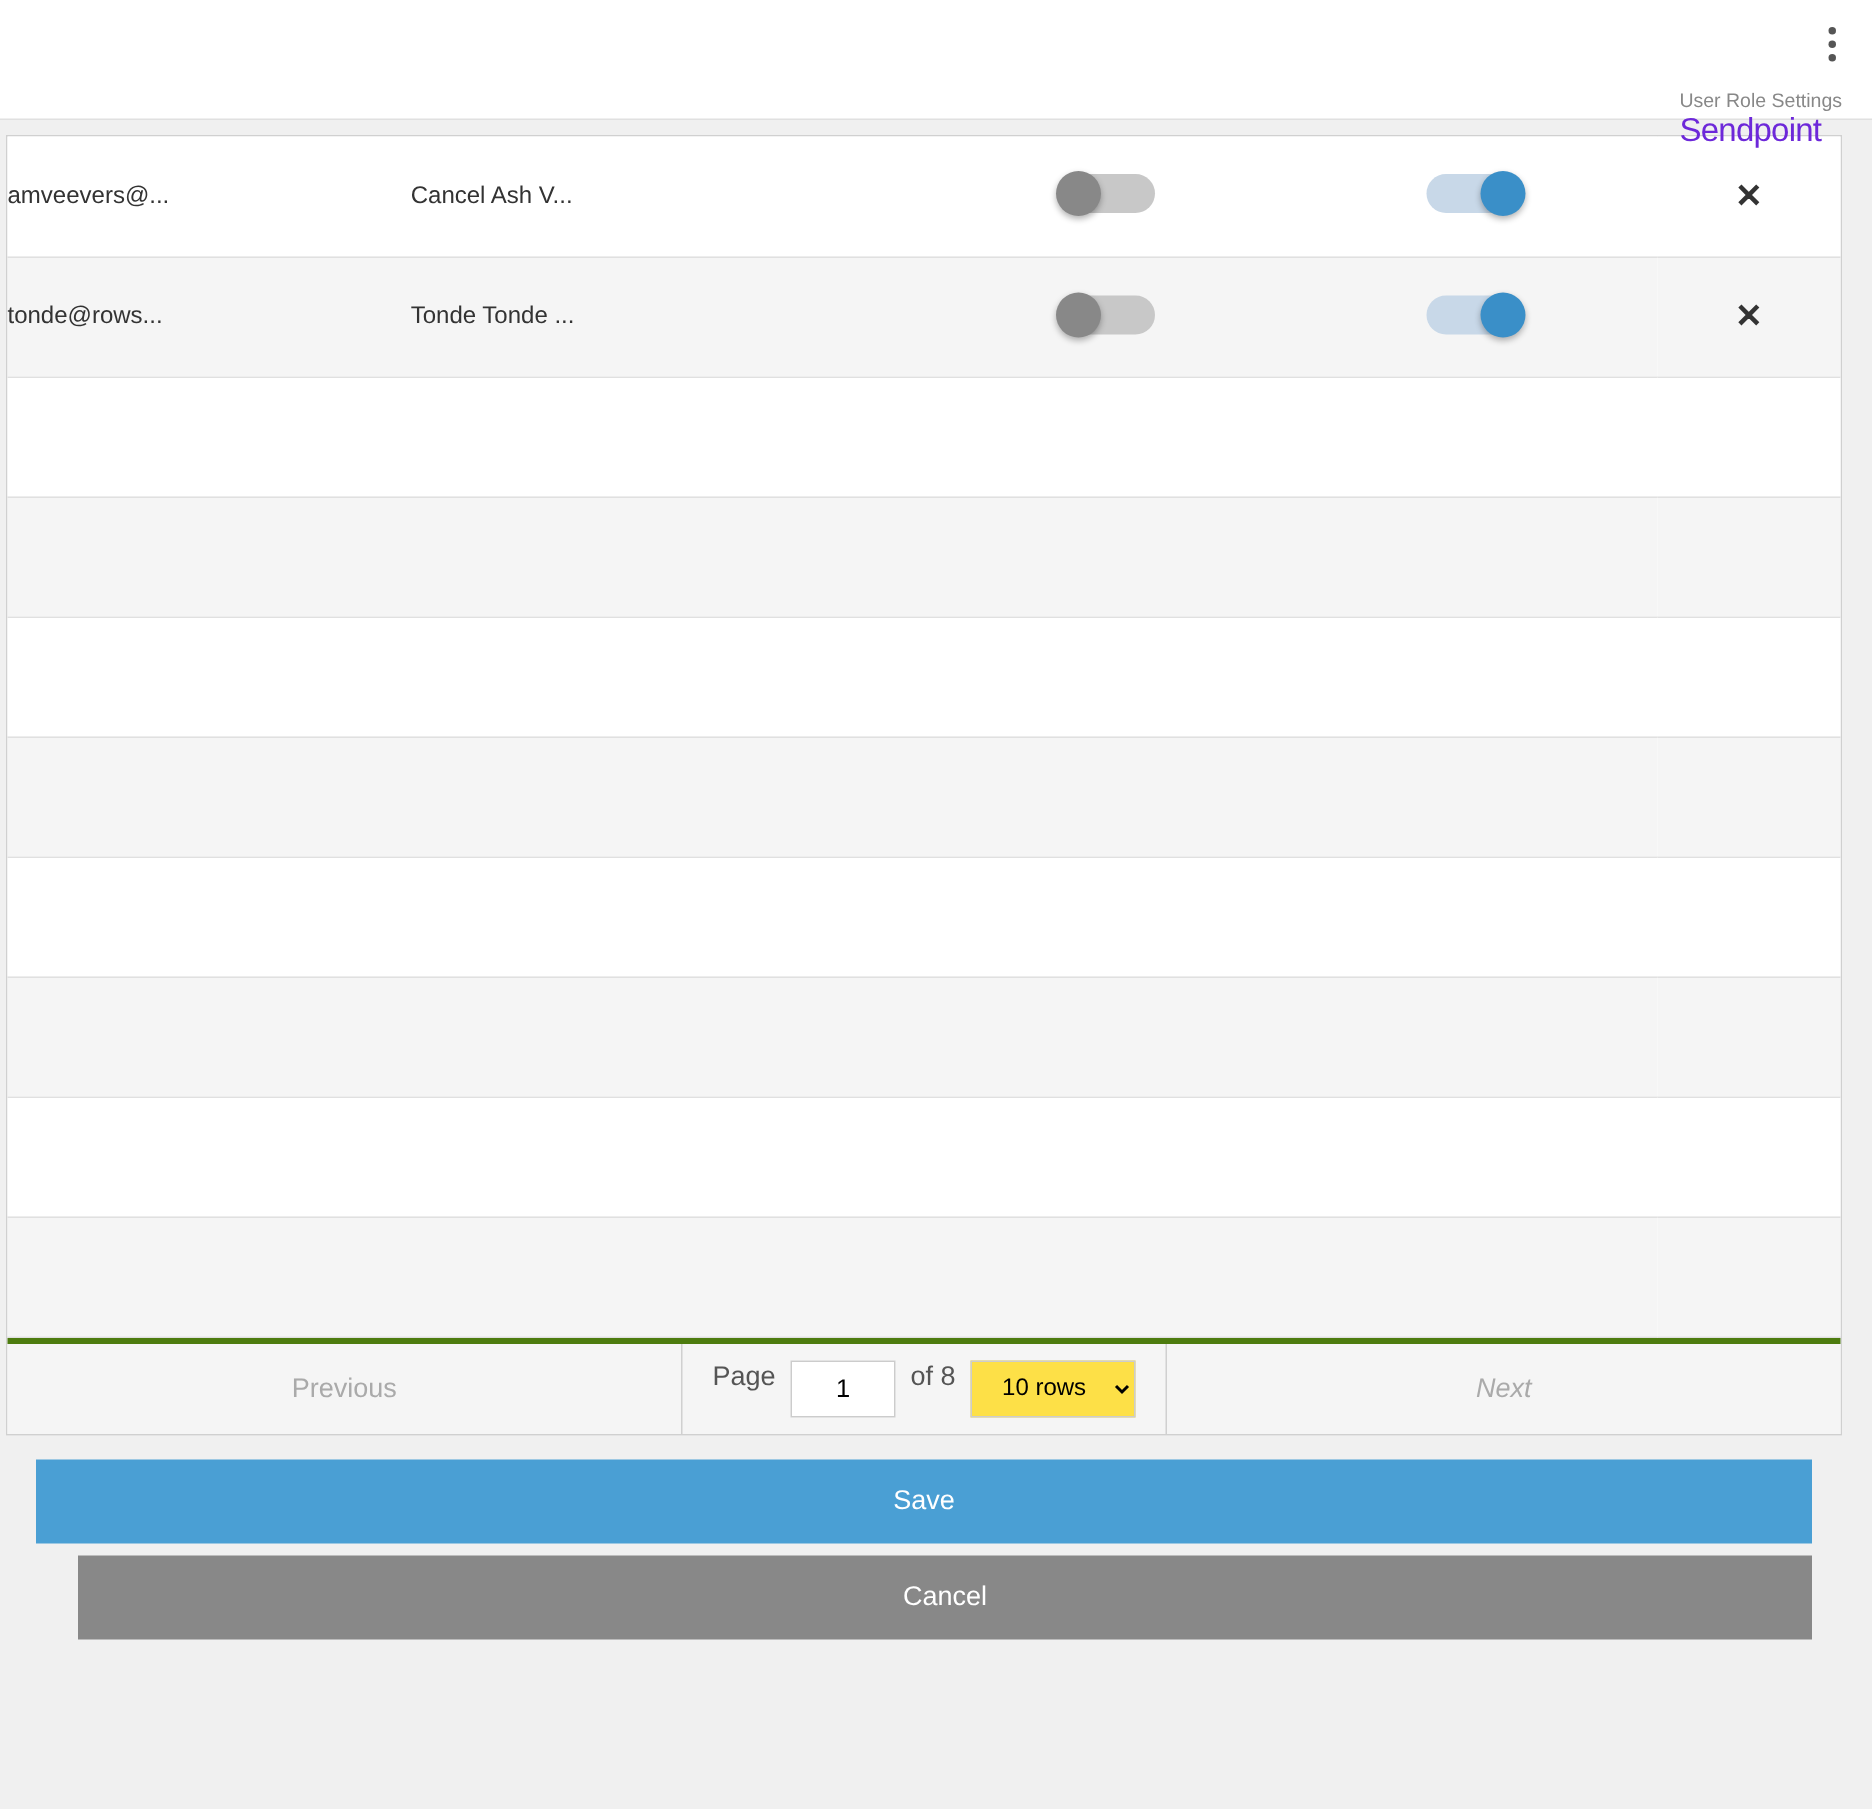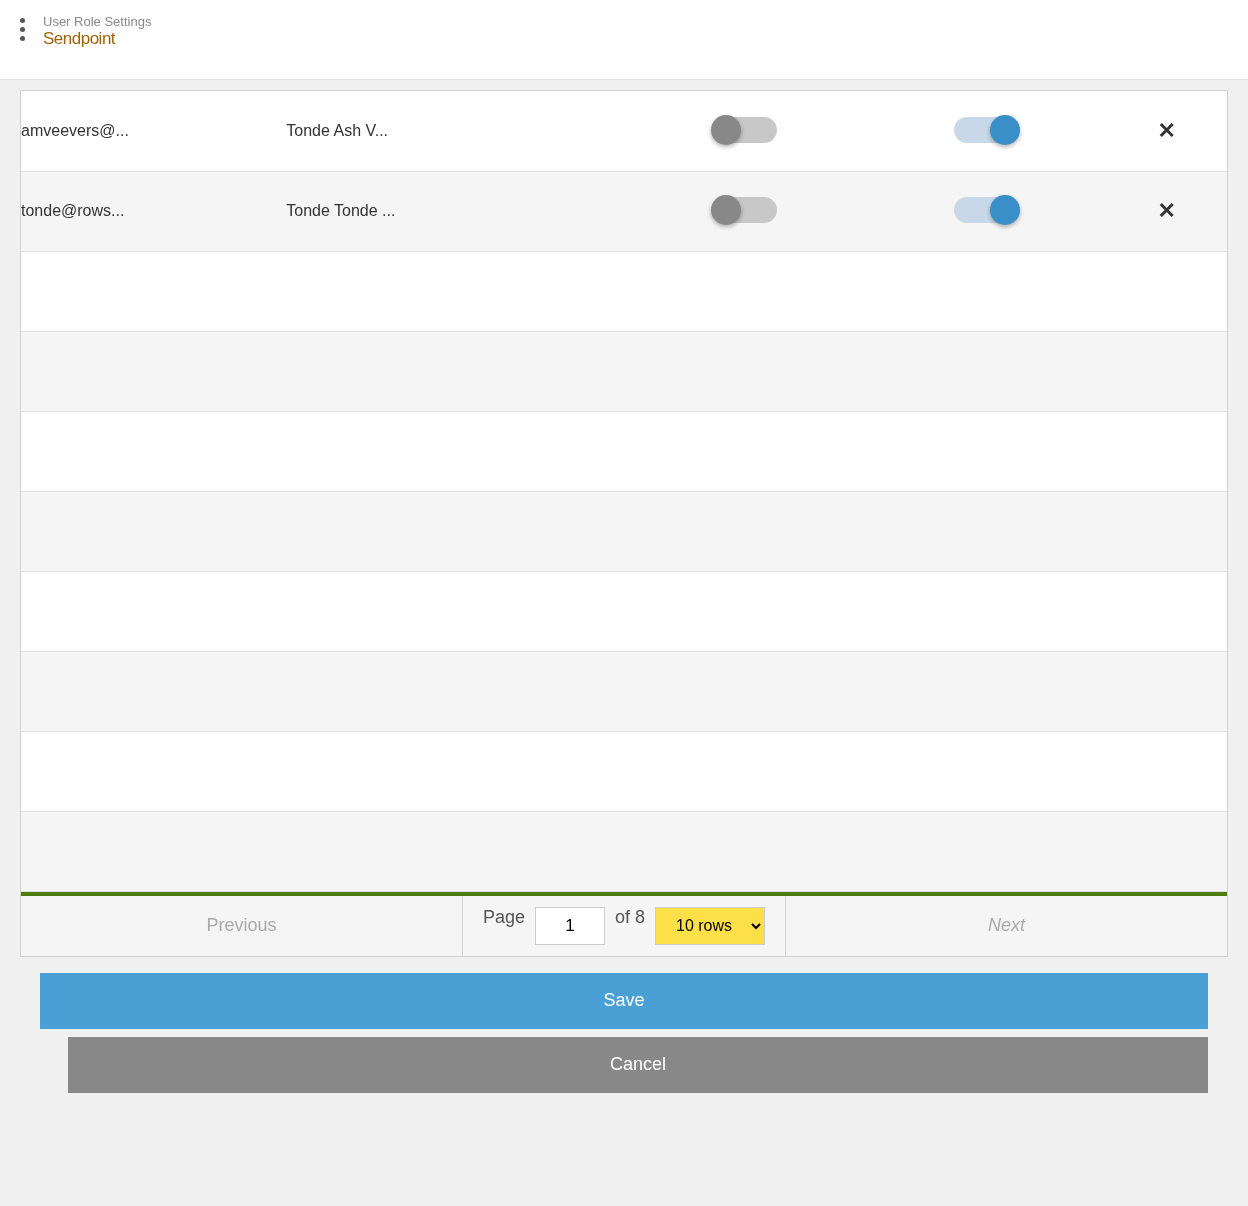--- a/index.html
+++ b/index.html
@@ -8,24 +8,25 @@
       background: #f0f0f0;
       width: 1248px;
       min-height: 1206px;
     }
 
     
     .header {
       background: #ffffff;
       padding: 14px 20px 14px 16px;
       display: flex;
-      align-items: flex-start;
+      align-items: flex-end;
       gap: 14px;
       border-bottom: 1px solid #e0e0e0;
       height: 80px;
+      flex-direction: column;
     }
     .header-menu-icon {
       display: flex;
       flex-direction: column;
       gap: 4px;
       cursor: pointer;
       padding: 4px;
     }
     .header-menu-icon span {
       display: block;
@@ -37,29 +38,29 @@
     .header-title-block {
       display: flex;
       flex-direction: column;
     }
     .header-subtitle {
       font-size: 13px;
       color: #888;
       font-weight: 400;
     }
     .header-title {
-      font-size: 17px;
+      font-size: 22px;
       font-weight: 300;
-      color: #a16207;
+      color: #6d28d9;
       letter-spacing: -0.5px;
     }
 
     
     .main-content {
-      padding: 0 20px 20px 20px;
+      padding: 0 20px 20px 4px;
     }
 
     
     .table-container {
       background: #ffffff;
       border: 1px solid #d0d0d0;
       margin-top: 10px;
     }
 
     
@@ -245,21 +246,21 @@
   </div>
 </div>
 
 <div class="main-content">
   <div class="table-container">
     <table class="data-table">
       <tbody id="table-body">
 
       <tr>
             <td class="col-email">amveevers@...</td>
-            <td class="col-name">Tonde Ash V...</td>
+            <td class="col-name">Cancel Ash V...</td>
             <td class="col-toggle1">
       <div class="toggle-switch">
         <div class="toggle-track off">
           <div class="toggle-knob off"></div>
         </div>
       </div></td>
             <td class="col-toggle2">
       <div class="toggle-switch">
         <div class="toggle-track on">
           <div class="toggle-knob on"></div>

